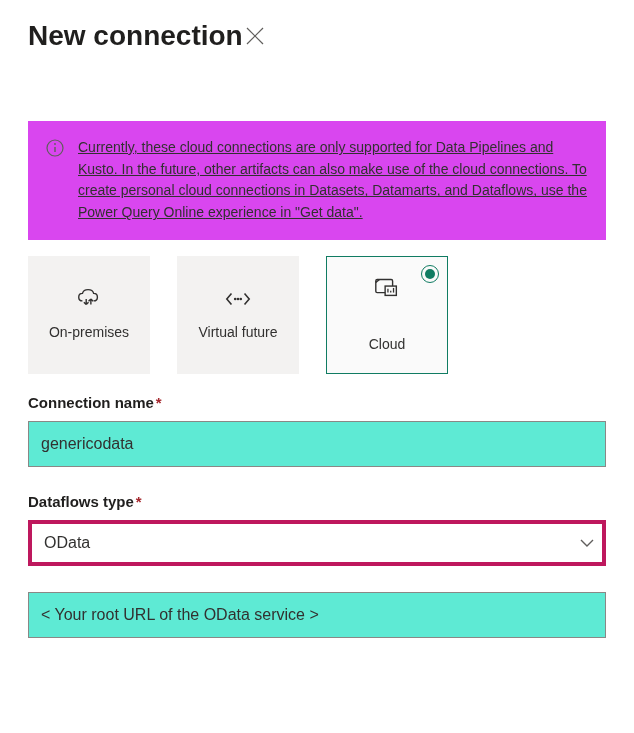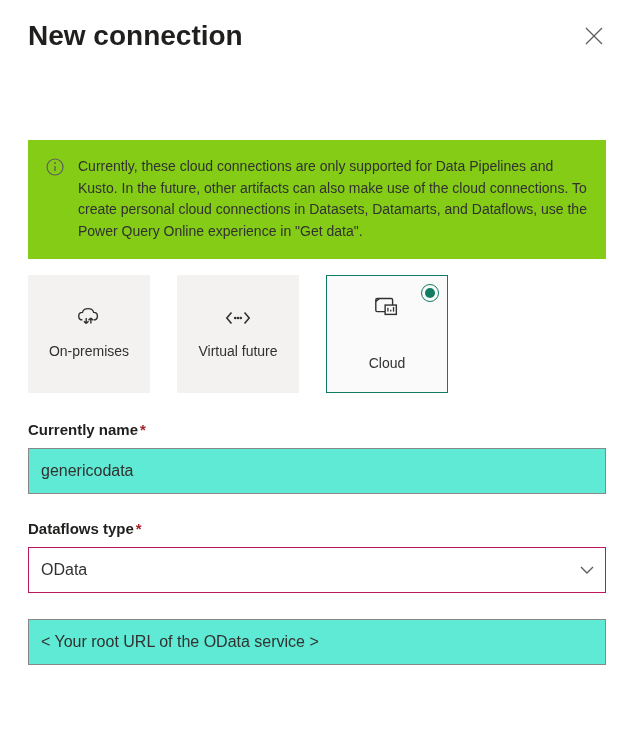--- a/index.html
+++ b/index.html
@@ -6,60 +6,60 @@
   body {
     font-family: "Segoe UI", -apple-system, BlinkMacSystemFont, sans-serif;
     background: #ffffff;
     color: #323130;
     width: 634px;
     height: 733px;
     padding: 20px 28px;
   }
   .header {
     display: flex;
-    justify-content: space-between;
-    align-items: center;
-    margin-bottom: 88px;
+    align-items: center;
+    margin-bottom: 69px;
   }
   .title {
     font-size: 28px;
     font-weight: 600;
     color: #201f1e;
   }
   .close-btn {
     cursor: pointer;
     width: 24px;
     height: 24px;
     display: flex;
     align-items: center;
     justify-content: center;
     color: #605e5c;
   }
   .info-banner {
-    background: #84cc16;
+    background: #d946ef;
     padding: 16px 18px;
     display: flex;
     gap: 14px;
     margin-bottom: 16px;
+    text-decoration: underline;
   }
   .info-icon {
     flex-shrink: 0;
     width: 18px;
     height: 18px;
     margin-top: 2px;
   }
   .info-text {
     font-size: 14px;
     line-height: 1.55;
     color: #323130;
   }
   .tiles {
     display: flex;
     gap: 27px;
-    margin-bottom: 28px;
+    margin-bottom: 20px;
   }
   .tile {
     width: 122px;
     height: 118px;
     background: #f3f2f1;
     display: flex;
     flex-direction: column;
     align-items: center;
     justify-content: center;
     gap: 12px;
@@ -128,21 +128,21 @@
     background: #5eead4;
     font-family: inherit;
   }
   .select-wrap {
     position: relative;
     width: 100%;
   }
   .select {
     width: 100%;
     height: 46px;
-    border: 1px solid #be185d;
+    border: 4px solid #be185d;
     padding: 0 40px 0 12px;
     font-size: 16px;
     color: #323130;
     background: #fff;
     display: flex;
     align-items: center;
     cursor: pointer;
   }
   .chevron {
     position: absolute;
@@ -212,21 +212,21 @@
         <line x1="19" y1="18" x2="19" y2="16" stroke="#323130" stroke-width="1.4"></line>
         <line x1="22" y1="18" x2="22" y2="13" stroke="#323130" stroke-width="1.4"></line>
       </svg>
     </div>
     <div class="tile-label">Cloud</div>
   </div>
 </div>
 
 <div class="field-group">
   <label class="field-label">
-    <span>Currently name</span><span class="required">*</span>
+    <span>Connection name</span><span class="required">*</span>
   </label>
   <input type="text" class="text-input" value="genericodata" style="">
 </div>
 
 <div class="field-group">
   <label class="field-label">
     <span>Dataflows type</span><span class="required">*</span>
   </label>
   <div class="select-wrap">
     <div class="select">

